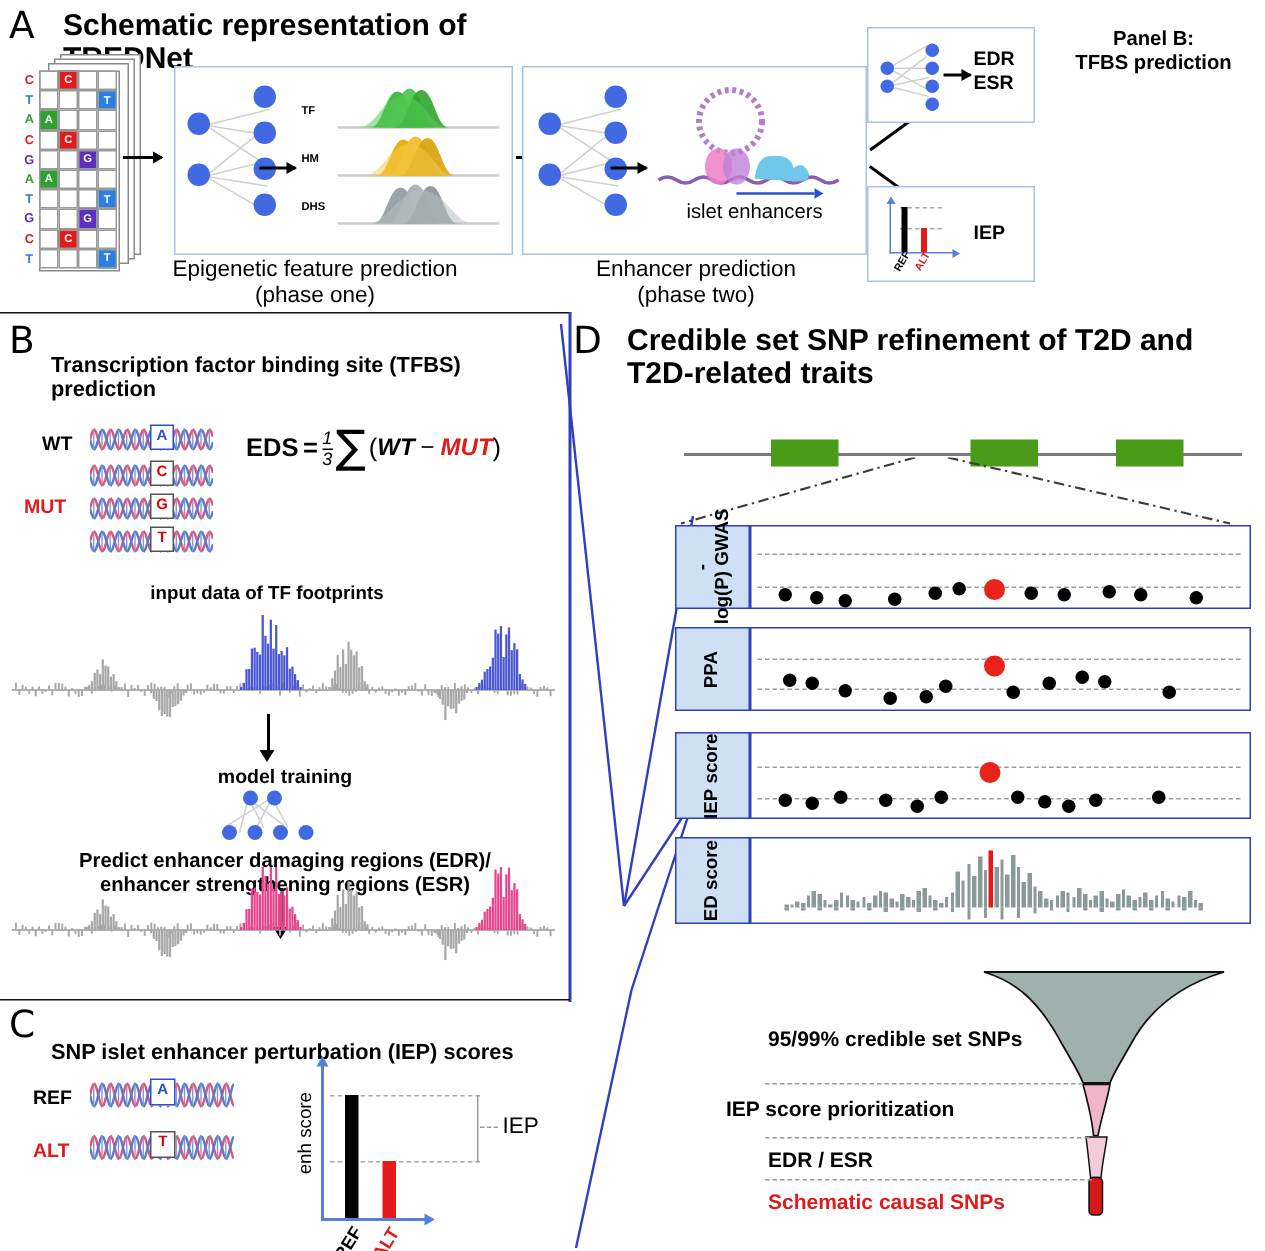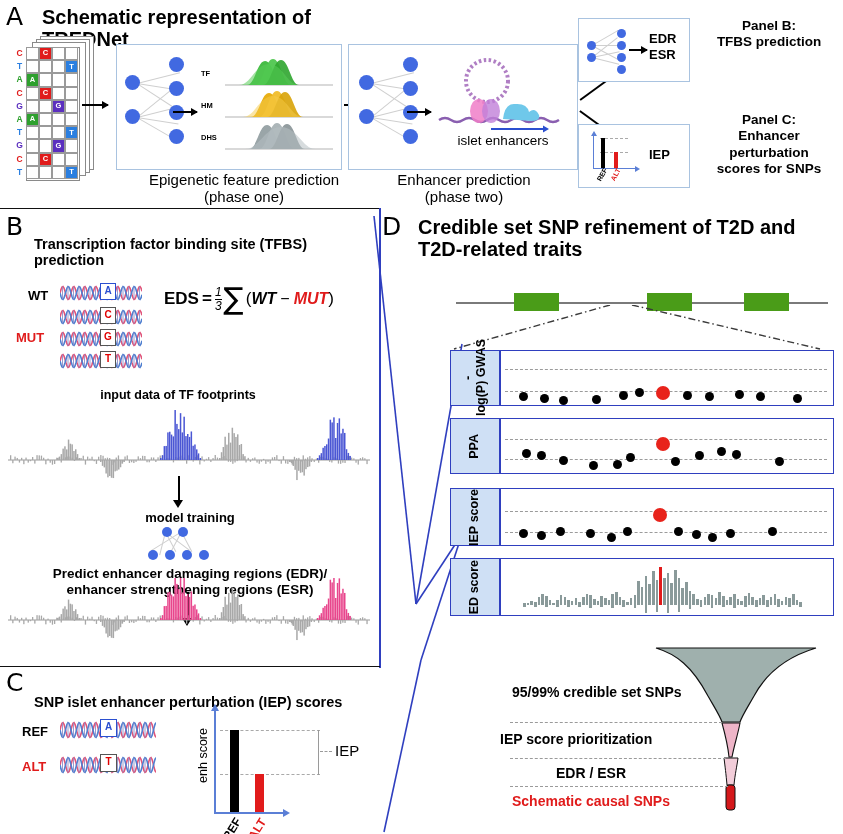--- a/index.html
+++ b/index.html
@@ -214,21 +214,21 @@
         <g>
           <line x1="0" y1="94" x2="108" y2="94" stroke="#cccccc" stroke-width="1.6"></line>
           <path d="M24,94 C32,94 34,70 42,70 C50,70 52,94 60,94 Z" fill="#9aa5a8"></path>
           <path d="M34,94 C42,94 44,68 52,68 C60,68 62,94 70,94 Z" fill="#a8b2b5" opacity="0.95"></path>
           <path d="M44,94 C52,94 54,69 62,69 C70,69 72,94 80,94 Z" fill="#8d989b" opacity="0.95"></path>
           <path d="M20,94 C34,94 40,72 56,72 C72,72 78,94 90,94 Z" fill="#b6c0c3" opacity="0.55"></path>
         </g>
       </svg>
     </div>
   </div>
-  <div class="abs cap" style="left:126px;top:172px;width:236px;">
+  <div class="abs cap" style="left:92px;top:172px;width:236px;">
     <div>Epigenetic feature prediction</div>
     <div>(phase one)</div>
   </div>
 
   <div class="arrow-r" style="left:344px;top:104px;width:26px;"></div>
 
   <div class="box-lt abs" style="left:348px;top:44px;width:228px;height:124px;">
     <div class="abs" style="left:8px;top:8px;width:66px;height:108px;">
       <div class="nn-edge" style="left:14px;top:30px;width:44px;transform:rotate(-14deg);"></div>
       <div class="nn-edge" style="left:14px;top:30px;width:42px;transform:rotate(9deg);"></div>
@@ -299,26 +299,20 @@
       <div class="bar-r" style="left:27px;top:21px;width:4px;height:16px;"></div>
       <div class="rot-lbl tiny" style="left:8px;top:40px;transform:rotate(-60deg);">REF</div>
       <div class="rot-lbl tiny" style="left:22px;top:40px;transform:rotate(-60deg);color:#e11b1b;">ALT</div>
     </div>
     <div class="abs" style="left:70px;top:22px;font-size:13px;font-weight:600;">IEP</div>
   </div>
 
   <div class="abs" style="left:698px;top:18px;width:142px;font-size:13.5px;font-weight:600;line-height:1.22;text-align:center;">
     <div>Panel B:</div>
     <div>TFBS prediction</div>
-  </div>
-  <div class="abs" style="left:698px;top:112px;width:142px;font-size:13.5px;font-weight:600;line-height:1.22;text-align:center;">
-    <div>Panel C:</div>
-    <div>Enhancer</div>
-    <div>perturbation</div>
-    <div>scores for SNPs</div>
   </div>
 
   <div class="hr-div abs" style="left:0px;top:208px;width:380px;"></div>
   <div class="v-blue abs" style="left:379px;top:208px;height:460px;"></div>
 
   <div class="abs panel-letter" style="left:6px;top:214px;">B</div>
   <div class="abs panel-title-sm" style="left:34px;top:216px;width:300px;">Transcription factor binding site (TFBS) prediction</div>
 
   <div class="abs" style="left:28px;top:288px;font-size:13px;font-weight:bold;">WT</div>
   <div class="abs" style="left:16px;top:330px;font-size:13px;font-weight:bold;color:#e01b1b;">MUT</div>
@@ -1273,17 +1267,17 @@
     <path d="M102,79 L120,79 C118,90 114,102 112,113 L110,113 L109,113 C108,102 105,90 102,79 Z" fill="#eeb5c8" stroke="#111" stroke-width="1.1"></path>
     <path d="M104,114 L118,114 C117,122 115,130 114,141 L107,141 C106,130 105,122 104,114 Z" fill="#f2cdd9" stroke="#111" stroke-width="1"></path>
     <rect x="106" y="141" width="9" height="25" rx="3" fill="#d4181b" stroke="#111" stroke-width="1"></rect>
   </svg>
 
   <div class="funnel-dash abs" style="left:510px;top:722px;width:212px;"></div>
   <div class="funnel-dash abs" style="left:510px;top:758px;width:216px;"></div>
   <div class="funnel-dash abs" style="left:510px;top:786px;width:218px;"></div>
 
   <div class="abs funnel-txt" style="left:512px;top:684px;">95/99% credible set SNPs</div>
-  <div class="abs funnel-txt" style="left:500px;top:731px;">IEP score prioritization</div>
-  <div class="abs funnel-txt" style="left:512px;top:765px;margin-left:44px;">EDR / ESR</div>
+  <div class="abs funnel-txt" style="left:484px;top:731px;">IEP score prioritization</div>
+  <div class="abs funnel-txt" style="left:512px;top:765px;">EDR / ESR</div>
   <div class="abs funnel-txt" style="left:512px;top:793px;color:#e01b1b;">Schematic causal SNPs</div>
 
 </div>
 
 </body></html>

